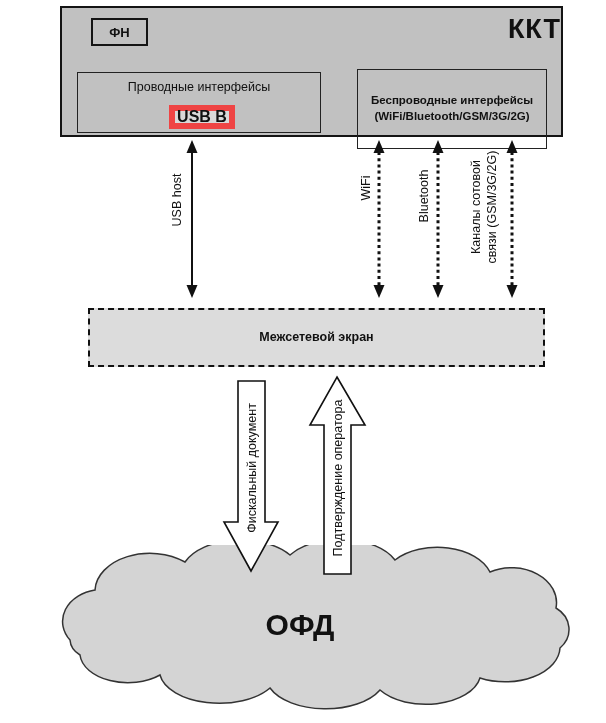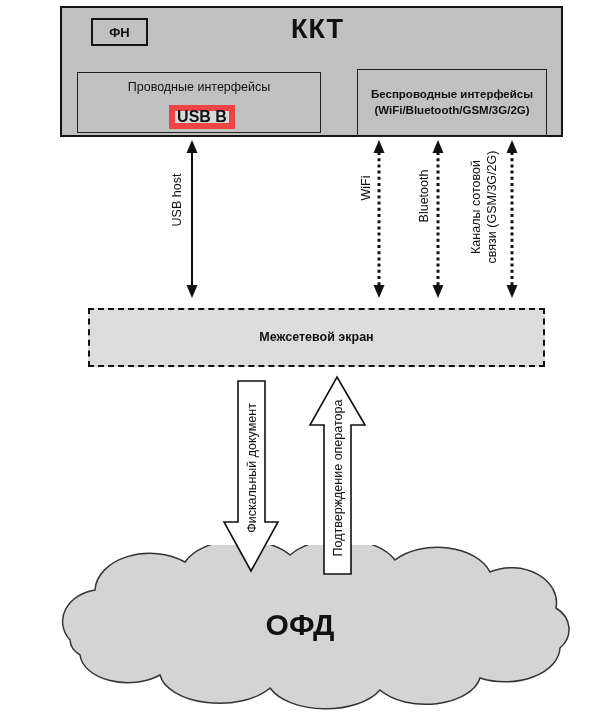--- a/index.html
+++ b/index.html
@@ -14,21 +14,21 @@
   .abs { position: absolute; }
 
   
   .kkt-box {
     left: 60px; top: 6px; width: 503px; height: 131px;
     background: #c1c1c1;
     border: 2px solid #141414;
   }
   .kkt-title {
     left: 0; top: 6px; width: 100%;
-    text-align: center;
+    text-align: right;
     font-size: 27px; font-weight: bold; letter-spacing: 1px; padding-left: 12px;
   }
   .fn-box {
     left: 18px; top: 10px; width: 57px; height: 28px;
     border: 2px solid #141414;
     display: flex; align-items: center; justify-content: center;
     font-weight: bold; font-size: 13px; margin-left: 11px;
   }
   .wired-box {
     left: 7px; top: 64px; width: 244px; height: 61px;
@@ -39,21 +39,21 @@
     top: 7px; width: 100%; text-align: center;
     font-size: 12.5px;
   }
   .usb-box {
     left: 91px; top: 32px; width: 66px; height: 24px;
     background: #d9d9d9; border: 6px solid #ef4444;
     display: flex; align-items: center; justify-content: center;
     font-size: 16px; font-weight: 600;
   }
   .wireless-box {
-    left: 295px; top: 61px; width: 190px; height: 68px;
+    left: 295px; top: 61px; width: 190px; height: 80px;
     border: 1px solid #222;
     display: flex; flex-direction: column;
     align-items: center; justify-content: center;
     text-align: center;
     font-size: 11.5px; font-weight: bold; line-height: 1.35;
   }
 
   
   .vlabel {
     position: absolute;

